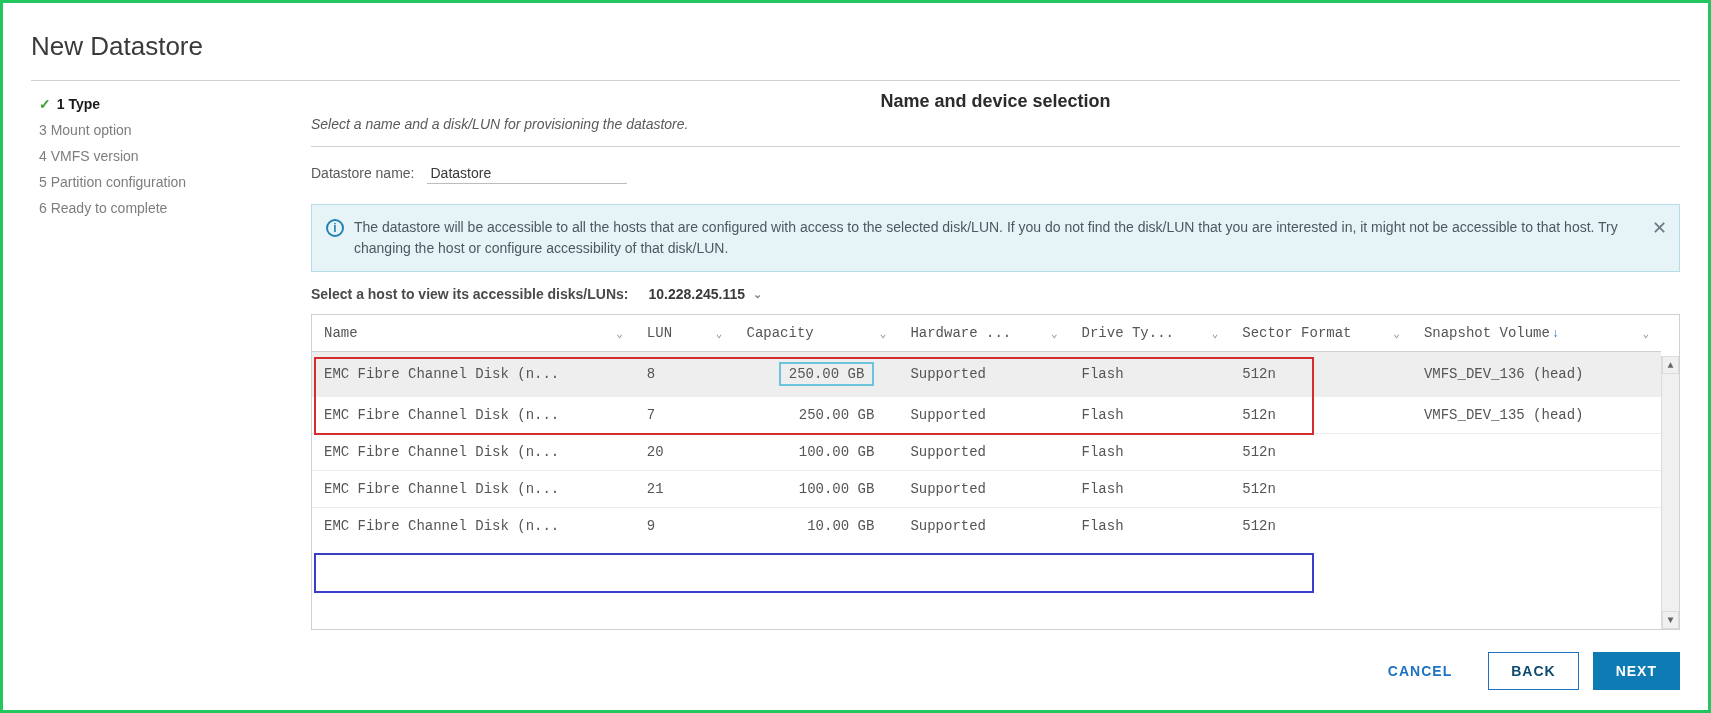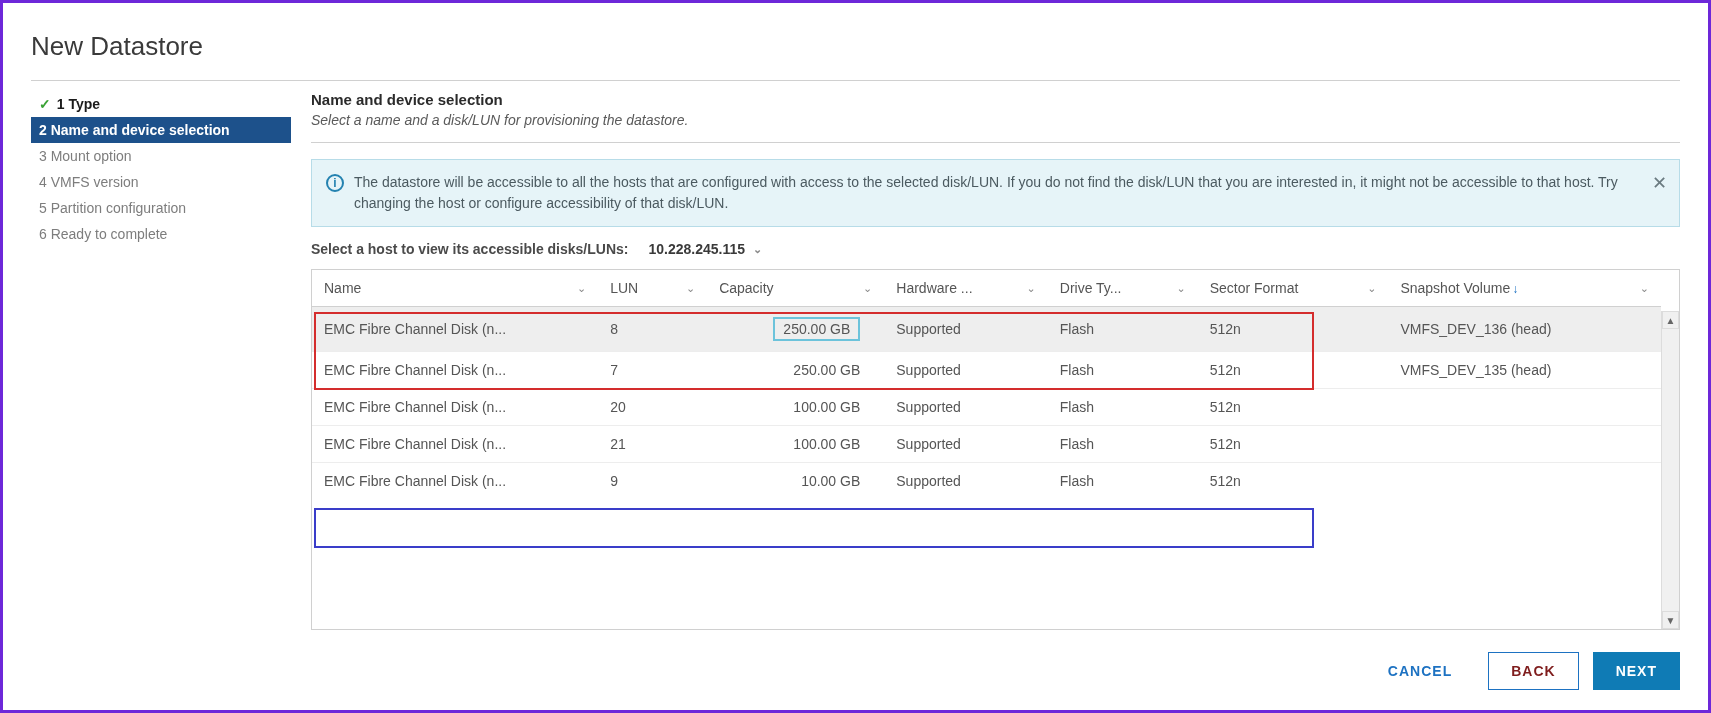--- a/index.html
+++ b/index.html
@@ -3,21 +3,21 @@
 <meta charset="utf-8">
 <style>
   * { box-sizing: border-box; margin: 0; padding: 0; }
   body {
     font-family: Arial, Helvetica, sans-serif;
     background: #fff;
     color: #333;
     font-size: 14px;
   }
   .wizard-container {
-    border: 3px solid #6d28d9;
+    border: 3px solid #22c55e;
     width: 1711px;
     height: 713px;
     padding: 28px 28px 20px 28px;
     display: flex;
     flex-direction: column;
   }
   .wizard-title {
     font-size: 26px;
     font-weight: 400;
     color: #3a3a3a;
@@ -54,23 +54,24 @@
     font-weight: 600;
   }
   .content {
     flex: 1;
     display: flex;
     flex-direction: column;
     min-width: 0;
   }
   .section-title {
     font-weight: 600;
-    font-size: 15px;
+    font-size: 18px;
     color: #2b2b2b;
     margin-bottom: 4px;
+    text-align: center;
   }
   .section-subtitle {
     color: #5a5a5a;
     margin-bottom: 14px;
     font-style: italic;
   }
   .section-hr {
     border-top: 1px solid #d0d0d0;
     margin-bottom: 16px;
   }
@@ -141,20 +142,21 @@
     color: #3a3a3a;
     cursor: pointer;
   }
   .chev { font-size: 11px; color: #888; }
   .table-wrap {
     border: 1px solid #d0d0d0;
     flex: 1;
     min-height: 0;
     position: relative;
     overflow: hidden;
+    font-family: Liberation Mono, monospace;
   }
   table {
     width: calc(100% - 18px);
     border-collapse: collapse;
     font-size: 14px;
   }
   thead th {
     text-align: left;
     font-weight: 400;
     color: #555;
@@ -215,21 +217,21 @@
     font-weight: 600;
   }
   .btn-cancel {
     background: transparent;
     border: none;
     color: #1d72c2;
   }
   .btn-back {
     background: #fff;
     border: 1px solid #1d72c2;
-    color: #7f1d1d;
+    color: #0c4a6e;
   }
   .btn-next {
     background: #0f7bb5;
     border: 1px solid #0f7bb5;
     color: #fff;
   }
   .col-name{width:210px}
   .col-lun{width:80px}
   .col-cap{width:130px; text-align:left}
   td.col-cap{text-align:right; padding-right:24px}
@@ -245,42 +247,43 @@
   <div class="wizard-title">New Datastore</div>
   <div class="divider-top"></div>
 
   <div class="wizard-body">
 
     <div class="sidebar">
       <div class="step completed">
         <span class="check">✓</span>
         <span>1 Type</span>
       </div>
-      <div class="step active">
-        <span>2 Name and device selection</span>
-      </div>
       <div class="step">
         <span>3 Mount option</span>
       </div>
       <div class="step">
         <span>4 VMFS version</span>
       </div>
       <div class="step">
         <span>5 Partition configuration</span>
       </div>
       <div class="step">
         <span>6 Ready to complete</span>
       </div>
     </div>
 
     <div class="content">
       <div class="section-title">Name and device selection</div>
       <div class="section-subtitle">Select a name and a disk/LUN for provisioning the datastore.</div>
       <div class="section-hr"></div>
 
+      <div class="field-row">
+        <span class="field-label">Datastore name:</span>
+        <input class="field-input" value="Datastore" style="">
+      </div>
 
       <div class="info-banner">
         <span class="info-icon">i</span>
         <span>The datastore will be accessible to all the hosts that are configured with access to the selected disk/LUN. If you do not find the disk/LUN that you are interested in, it might not be accessible to that host. Try changing the host or configure accessibility of that disk/LUN.</span>
         <span class="info-close">✕</span>
       </div>
 
       <div class="host-row">
         <span>Select a host to view its accessible disks/LUNs:</span>
         <span class="host-select">

